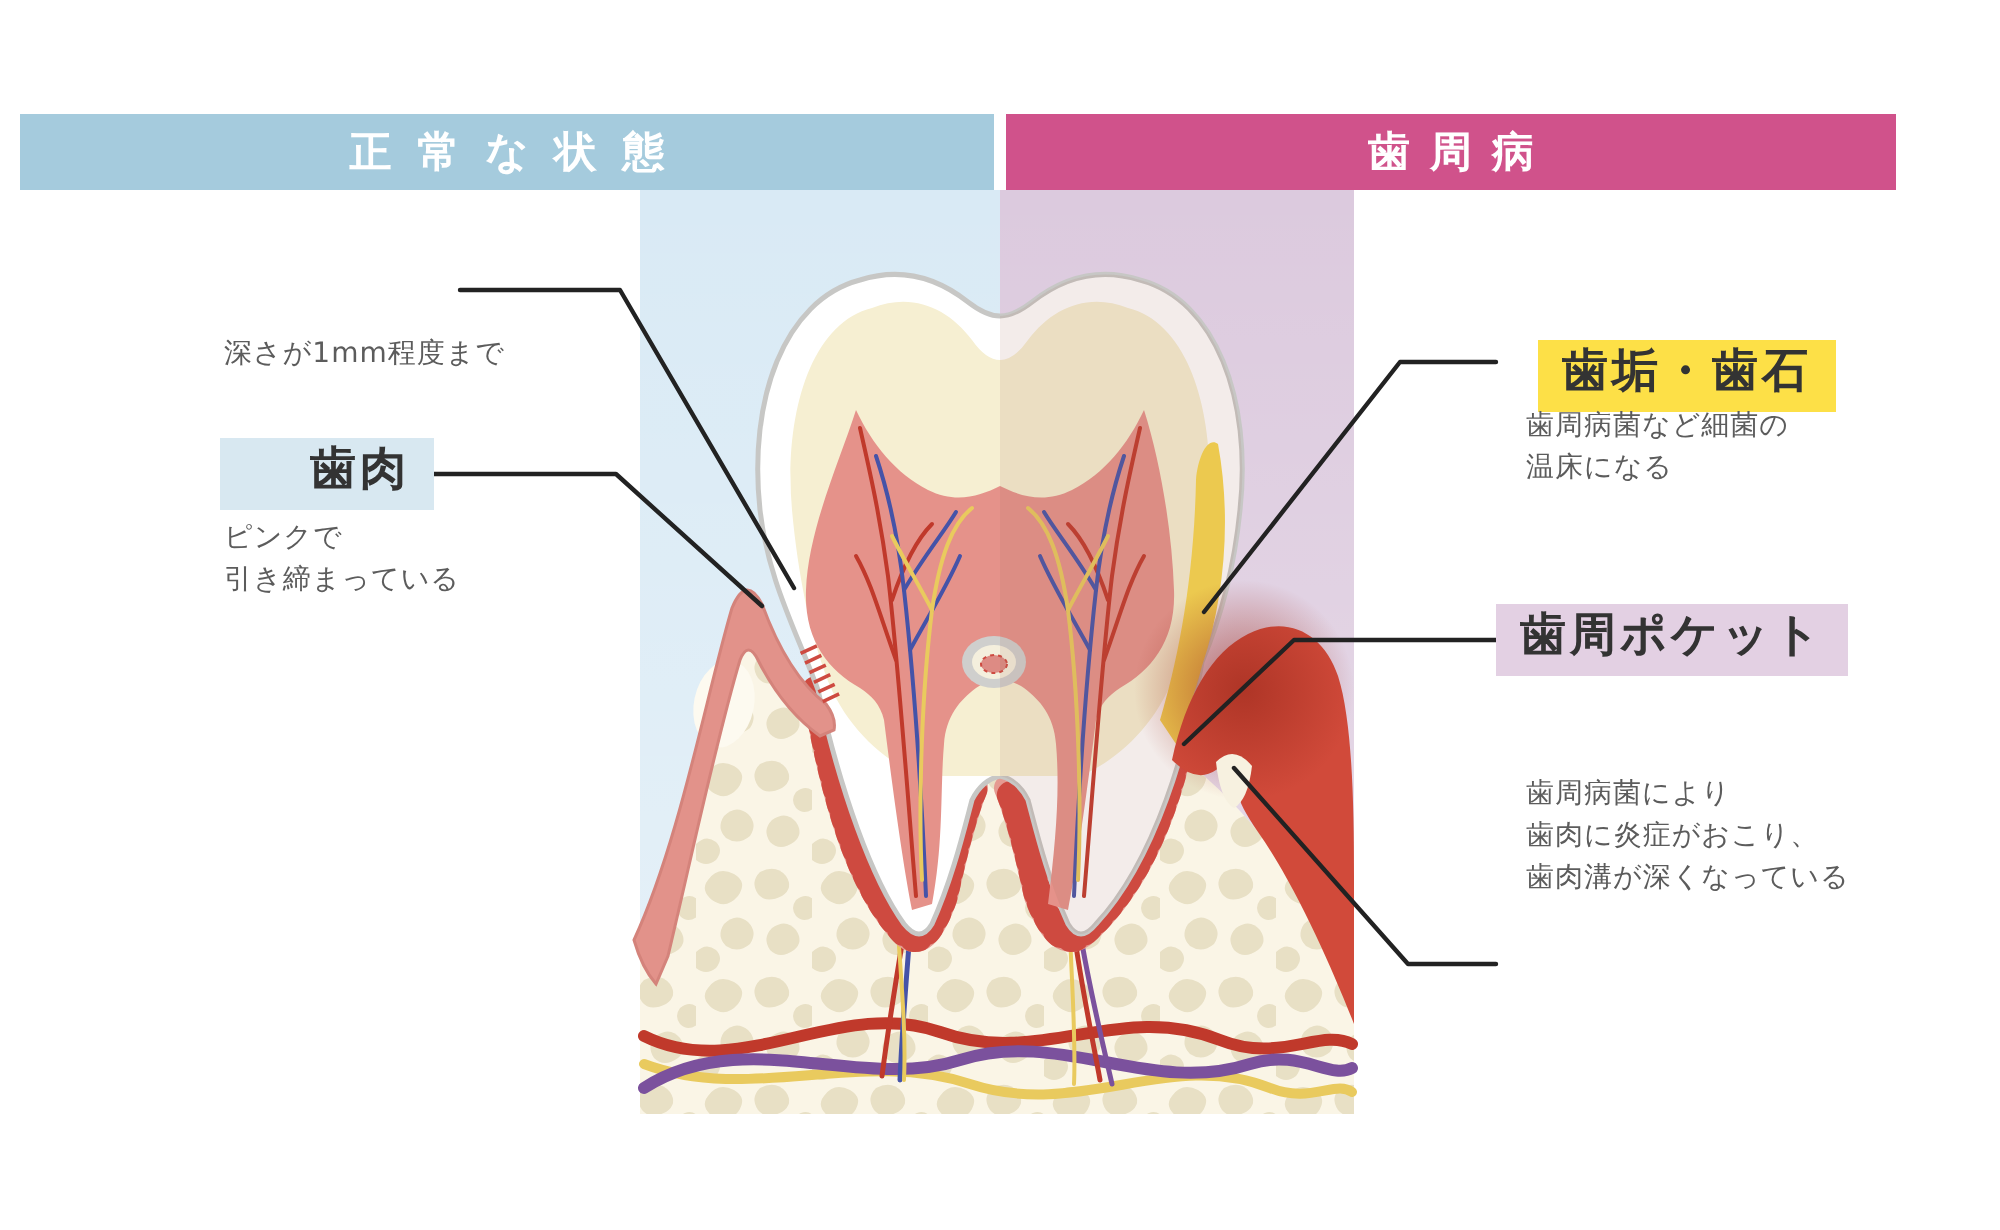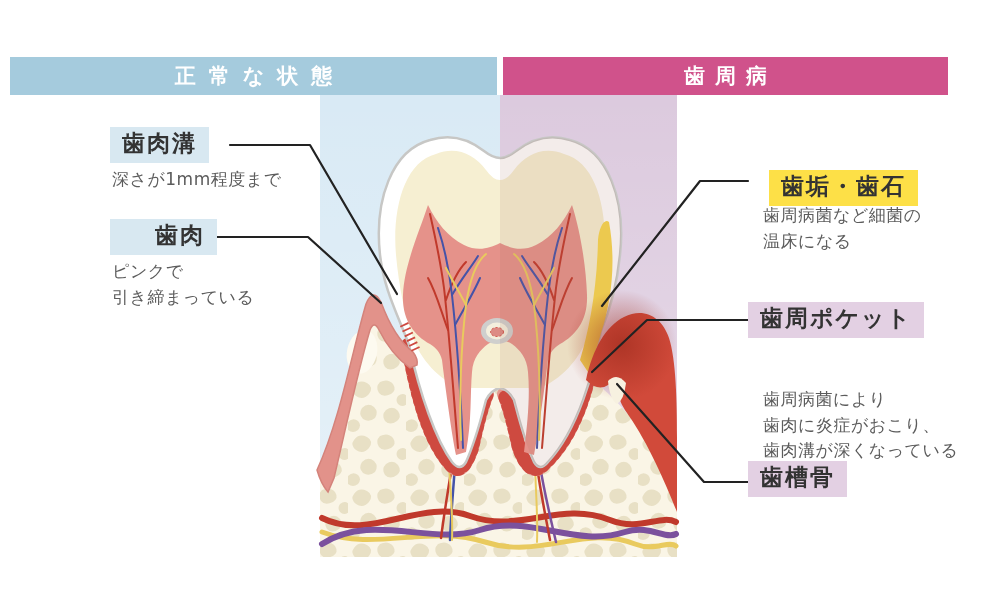--- a/index.html
+++ b/index.html
@@ -5,21 +5,21 @@
   html,body{margin:0;padding:0;background:#ffffff;}
   .canvas{position:relative;width:1000px;height:615px;background:#ffffff;overflow:hidden;
           font-family:"DejaVu Sans",sans-serif;}
   svg{position:absolute;left:0;top:0;}
   .hdr{position:absolute;top:57px;height:38px;display:flex;align-items:center;justify-content:center;
        color:#ffffff;font-weight:bold;font-size:21px;}
   .hdr-normal{left:10px;width:487px;letter-spacing:13px;text-indent:13px;}
   .hdr-disease{left:503px;width:445px;letter-spacing:10px;text-indent:10px;}
   .term{position:absolute;font-size:23px;font-weight:bold;color:#333333;
         padding:3px 12px 5px 12px;letter-spacing:2px;line-height:1.2;}
-  .desc{position:absolute;font-size:17px;color:#5c5c5c;line-height:1.5;
+  .desc{position:absolute;font-size:14px;color:#5c5c5c;line-height:1.5;
         white-space:pre-line;letter-spacing:.5px;}
 </style>
 </head>
 <body>
 
 <div class="canvas">
 
   <svg width="1000" height="615" viewBox="0 0 1000 615">
     <defs>
       <pattern id="pebbles" width="58" height="54" patternUnits="userSpaceOnUse">
@@ -136,31 +136,29 @@
       <path d="M198,237 L308,237 L381,303"></path>
       <path d="M748,181 L700,181 L602,306"></path>
       <path d="M748,320 L647,320 L592,372"></path>
       <path d="M617,384 L704,482 L748,482"></path>
     </g>
   </svg>
 
   <div class="hdr hdr-normal" style="background-color: rgb(165, 203, 221);">正常な状態</div>
   <div class="hdr hdr-disease" style="background-color: rgb(208, 82, 139);">歯周病</div>
 
-  <div class="term" style="left: 110px; top: 127px; background-color: rgb(216, 232, 241);">歯肉溝</div>
   <div class="desc" style="left:112px;top:167px;">深さが1mm程度まで</div>
 
   <div class="term" style="left: 110px; top: 219px; background-color: rgb(216, 232, 241); padding-left: 45px;">歯肉</div>
   <div class="desc" style="left:112px;top:259px;">ピンクで
 引き締まっている</div>
 
   <div class="term" style="left: 748px; top: 170px; background-color: #fde047; margin-left: 21px;">歯垢・歯石</div>
   <div class="desc" style="left:763px;top:203px;">歯周病菌など細菌の
 温床になる</div>
 
   <div class="term" style="left: 748px; top: 302px; background-color: rgb(227, 208, 227);">歯周ポケット</div>
   <div class="desc" style="left:763px;top:341px;margin-top:46px;">歯周病菌により
 歯肉に炎症がおこり、
 歯肉溝が深くなっている</div>
 
-  <div class="term" style="left: 748px; top: 461px; background-color: rgb(227, 208, 227);">歯槽骨</div>
 
 </div>
 
 </body></html>

